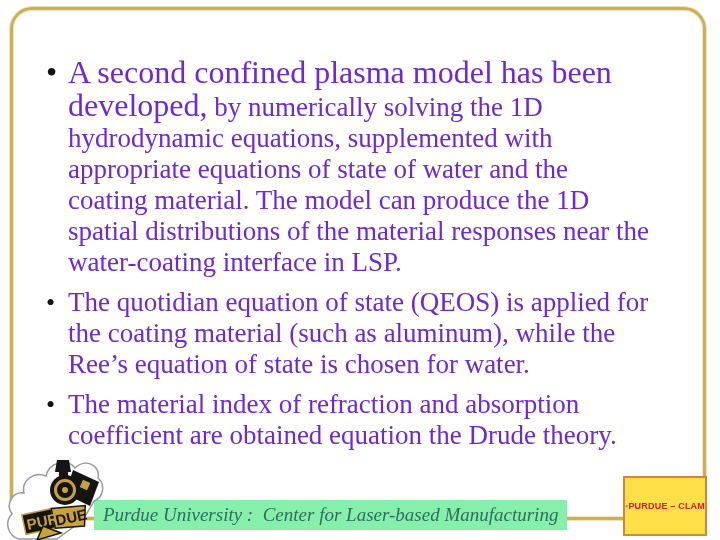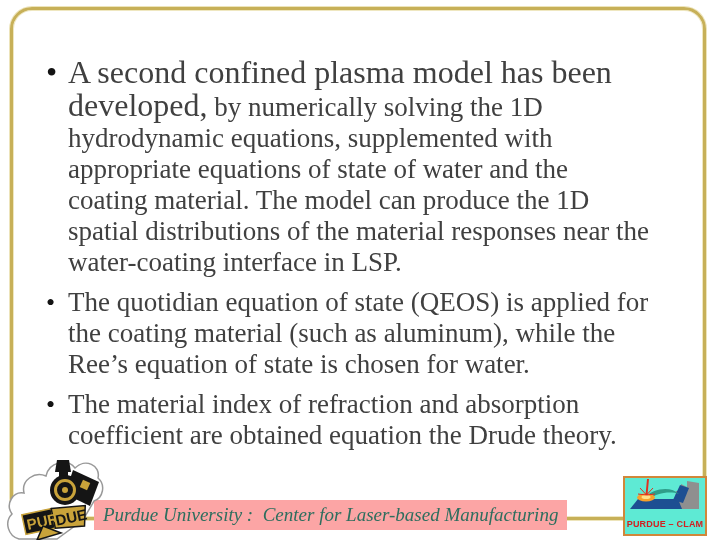--- a/index.html
+++ b/index.html
@@ -11,35 +11,35 @@
   
   .slide-border {
     position:absolute; left:10px; top:7px; width:690px; height:507px;
     border:3px solid #c7b058; border-radius:22px;
     box-shadow: inset 0 0 0 1px #efe7c0, 0 0 0 1px #ede4ba;
     z-index:1;
   }
   .content { position:absolute; left:42px; top:57px; z-index:2; }
   .bullet { position:relative; padding-left:26px; }
   .bullet + .bullet { margin-top:9px; }
-  .bullet-text { width:584px; font-size:27px; line-height:31px; color:#404040; }
+  .bullet-text { width:584px; font-size:27px; line-height:31px; color:#6d28d9; }
   .marker { position:absolute; left:4px; top:0; font-size:26px; line-height:31px; color:#131313; }
   .lg { font-size:32px; }
   
   .affiliation {
     position:absolute; left:94px; top:500px; z-index:3;
-    background:#fca5a5; padding:2px 9px;
+    background:#86efac; padding:2px 9px;
     font-style:italic; font-size:19px; line-height:26px;
     color:#2e6e5e; white-space:nowrap;
   }
   .train-logo { position:absolute; left:5px; top:450px; width:102px; height:90px; z-index:4; }
   .clam-logo {
     position:absolute; left:623px; top:476px; width:84px; height:60px; z-index:4;
-    background:#5eead4; border:2px solid #d0873a; box-sizing:border-box;
-    display:flex; flex-direction:column; align-items:center;
+    background:#fde047; border:2px solid #d0873a; box-sizing:border-box;
+    display:flex; flex-direction:row; align-items:center;
   }
   .clam-graphic { width:78px; height:40px; display:block; }
   .clam-label {
     font-family:"Liberation Sans", sans-serif; font-weight:bold;
     font-size:9px; line-height:12px; color:#d22020; white-space:nowrap; letter-spacing:0.2px;
   }
 </style>
 </head>
 <body>
 

